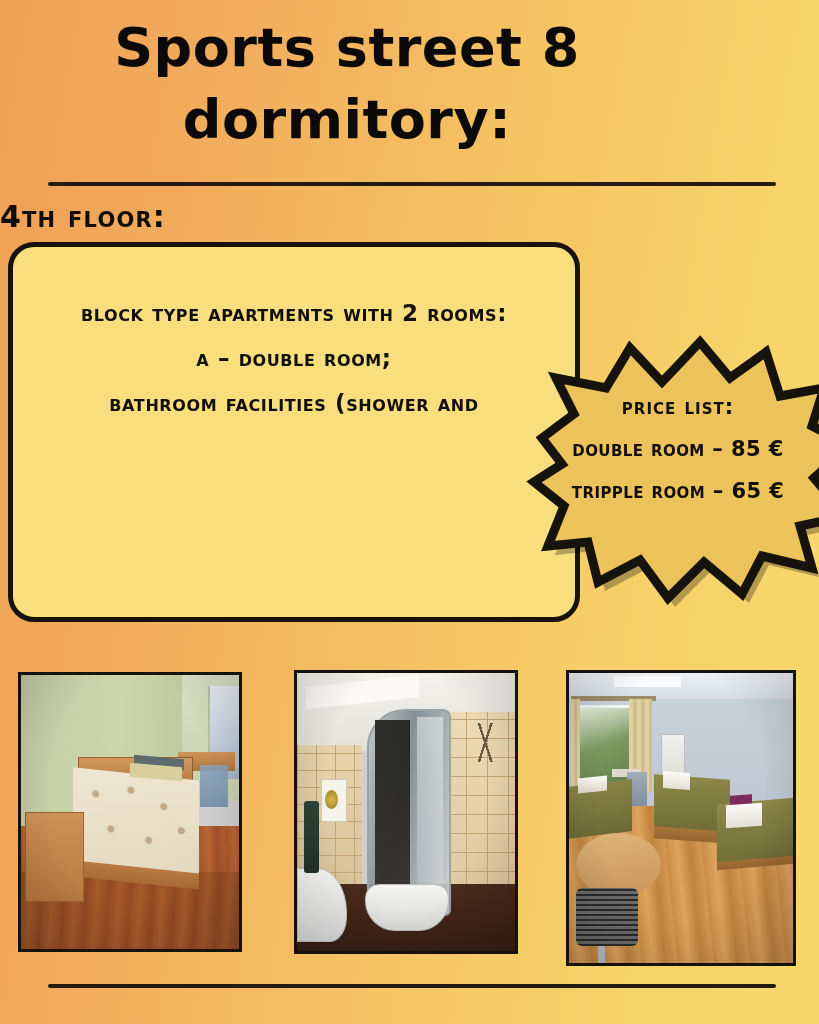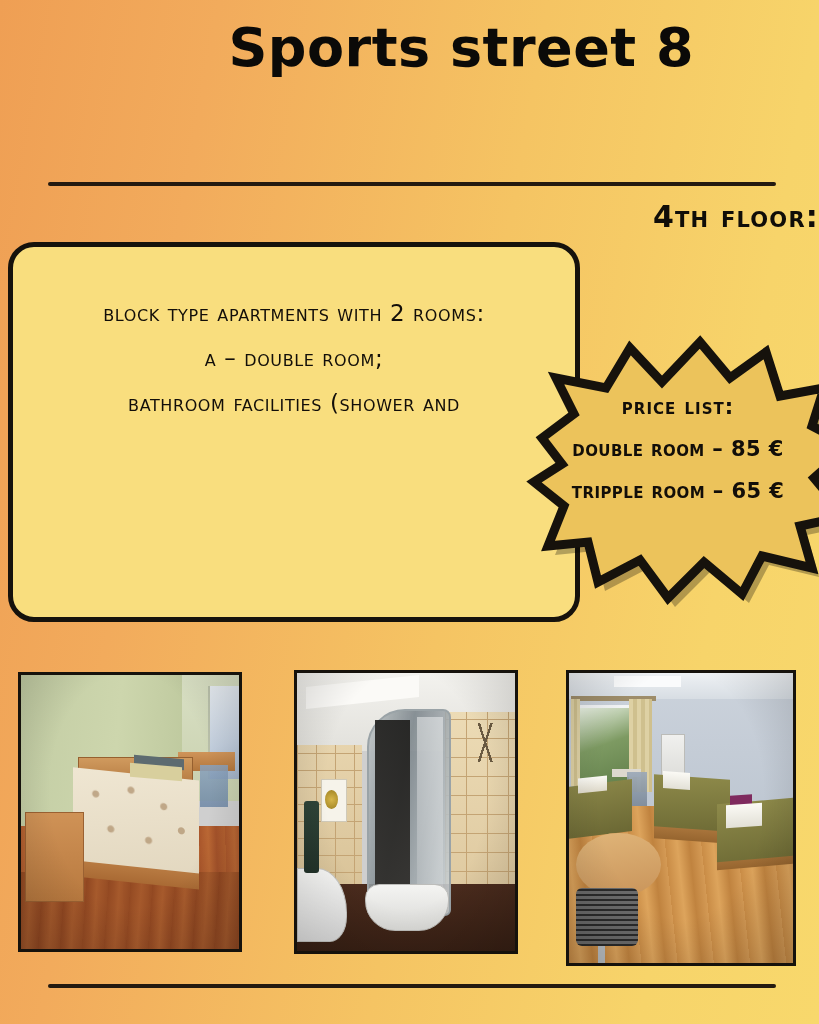--- a/index.html
+++ b/index.html
@@ -17,21 +17,21 @@
     font-family: "DejaVu Sans", sans-serif;
     -webkit-font-smoothing: antialiased;
   }
 
   
   .title {
     position: absolute;
     left: 0;
     top: 12px;
     width: 694px;
-    text-align: right;
+    text-align: center;
     font-family: "DejaVu Sans", sans-serif;
     font-weight: 700;
     font-size: 54px;
     line-height: 72px;
     letter-spacing: 0.5px;
     color: #0b0a08;
   }
   .title .tline { display: block; }
 
   
@@ -53,21 +53,21 @@
     background: #241a10;
     border-radius: 2px;
   }
 
   
   .subtitle {
     position: absolute;
     left: 0;
     top: 198px;
     width: 819px;
-    text-align: right;
+    text-align: left;
     font-family: "DejaVu Sans", sans-serif;
     font-weight: 700;
     font-size: 30px;
     line-height: 38px;
     font-variant: small-caps;
     text-transform: lowercase;
     letter-spacing: 1.2px;
     color: #100d08;
   }
 
@@ -84,21 +84,21 @@
     border-radius: 26px;
     z-index: 2;
   }
   .info-list {
     position: absolute;
     left: 0;
     top: 44px;
     width: 100%;
     text-align: center;
     font-family: "DejaVu Sans", sans-serif;
-    font-weight: 400;
+    font-weight: 700;
     font-size: 23px;
     line-height: 45px;
     font-variant: small-caps;
     text-transform: lowercase;
     letter-spacing: 0.6px;
     color: #120e09;
   }
   .info-list .ln { display: block; white-space: nowrap; }
 
   
@@ -286,20 +286,21 @@
     pointer-events:none;
   }
 </style>
 </head>
 <body>
 
 <div class="poster">
 
   <div class="title">
     <span class="tline">Sports street 8</span>
+    <span class="tline">dormitory:</span>
   </div>
 
   <div class="rule-top"></div>
 
   <div class="subtitle">4th floor:</div>
 
   <div class="info-card">
     <div class="info-list">
       <span class="ln">Block type apartments with 2 rooms:</span>
       <span class="ln">A – double room;</span>

